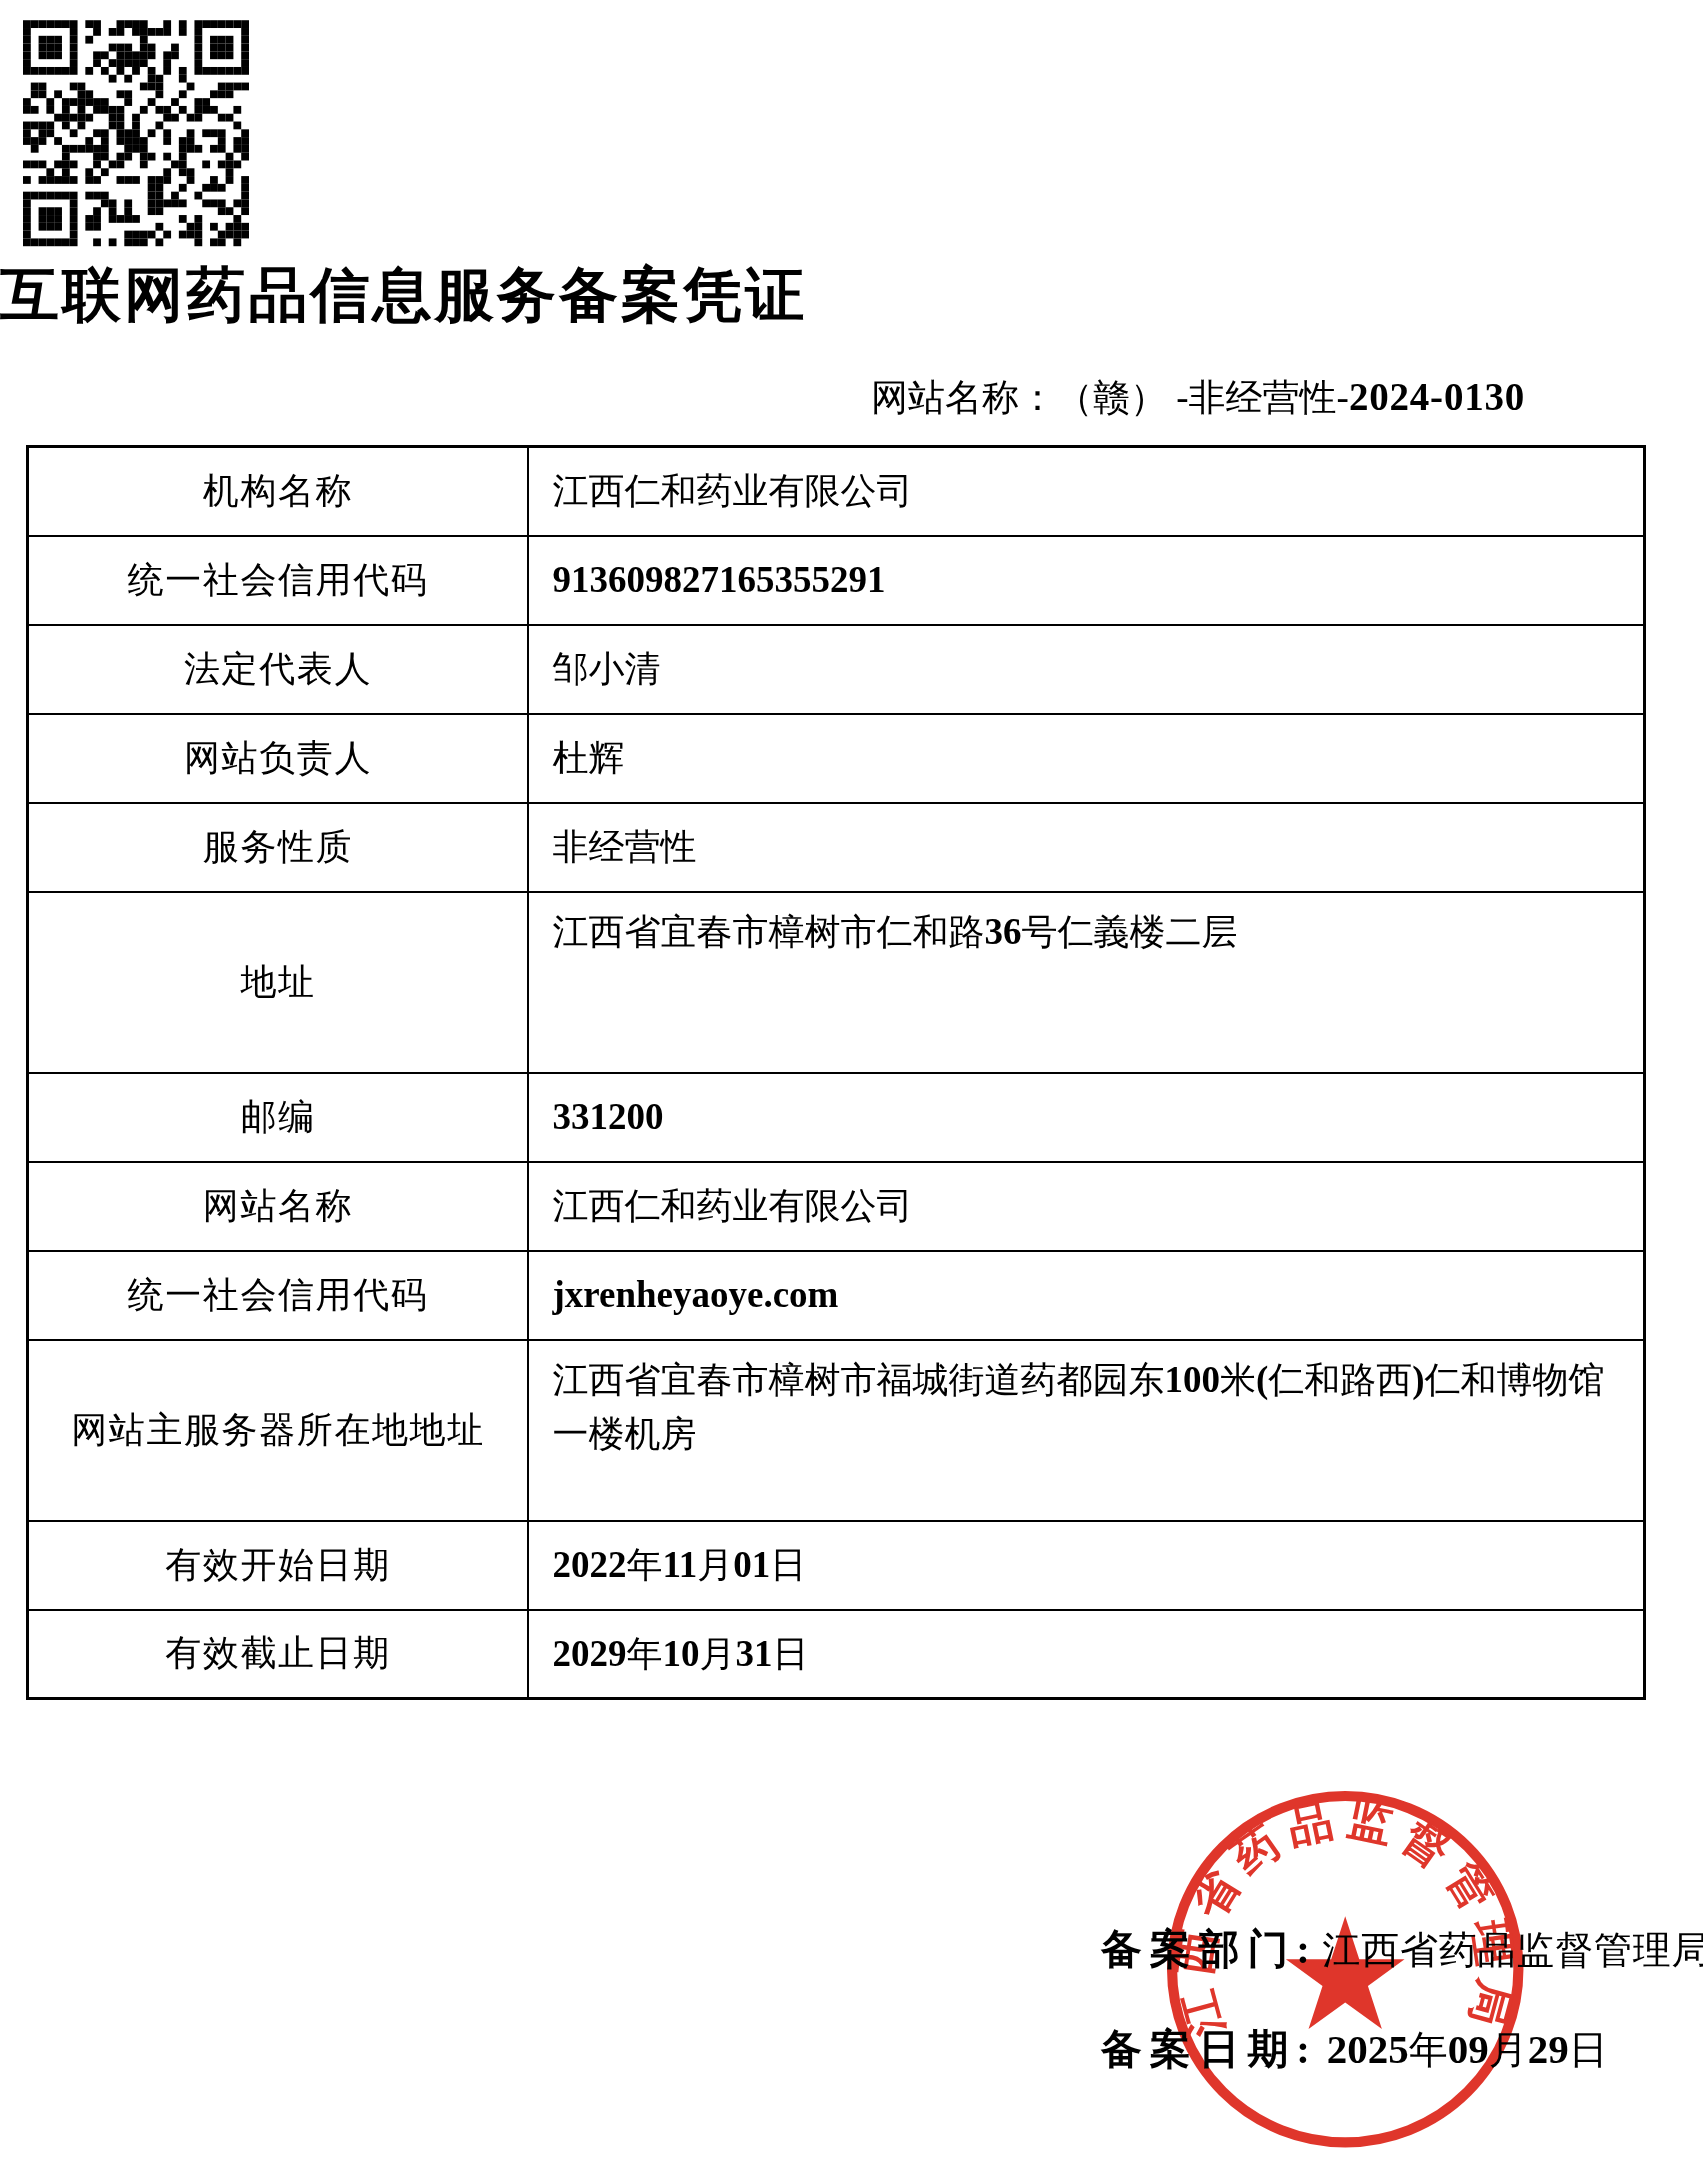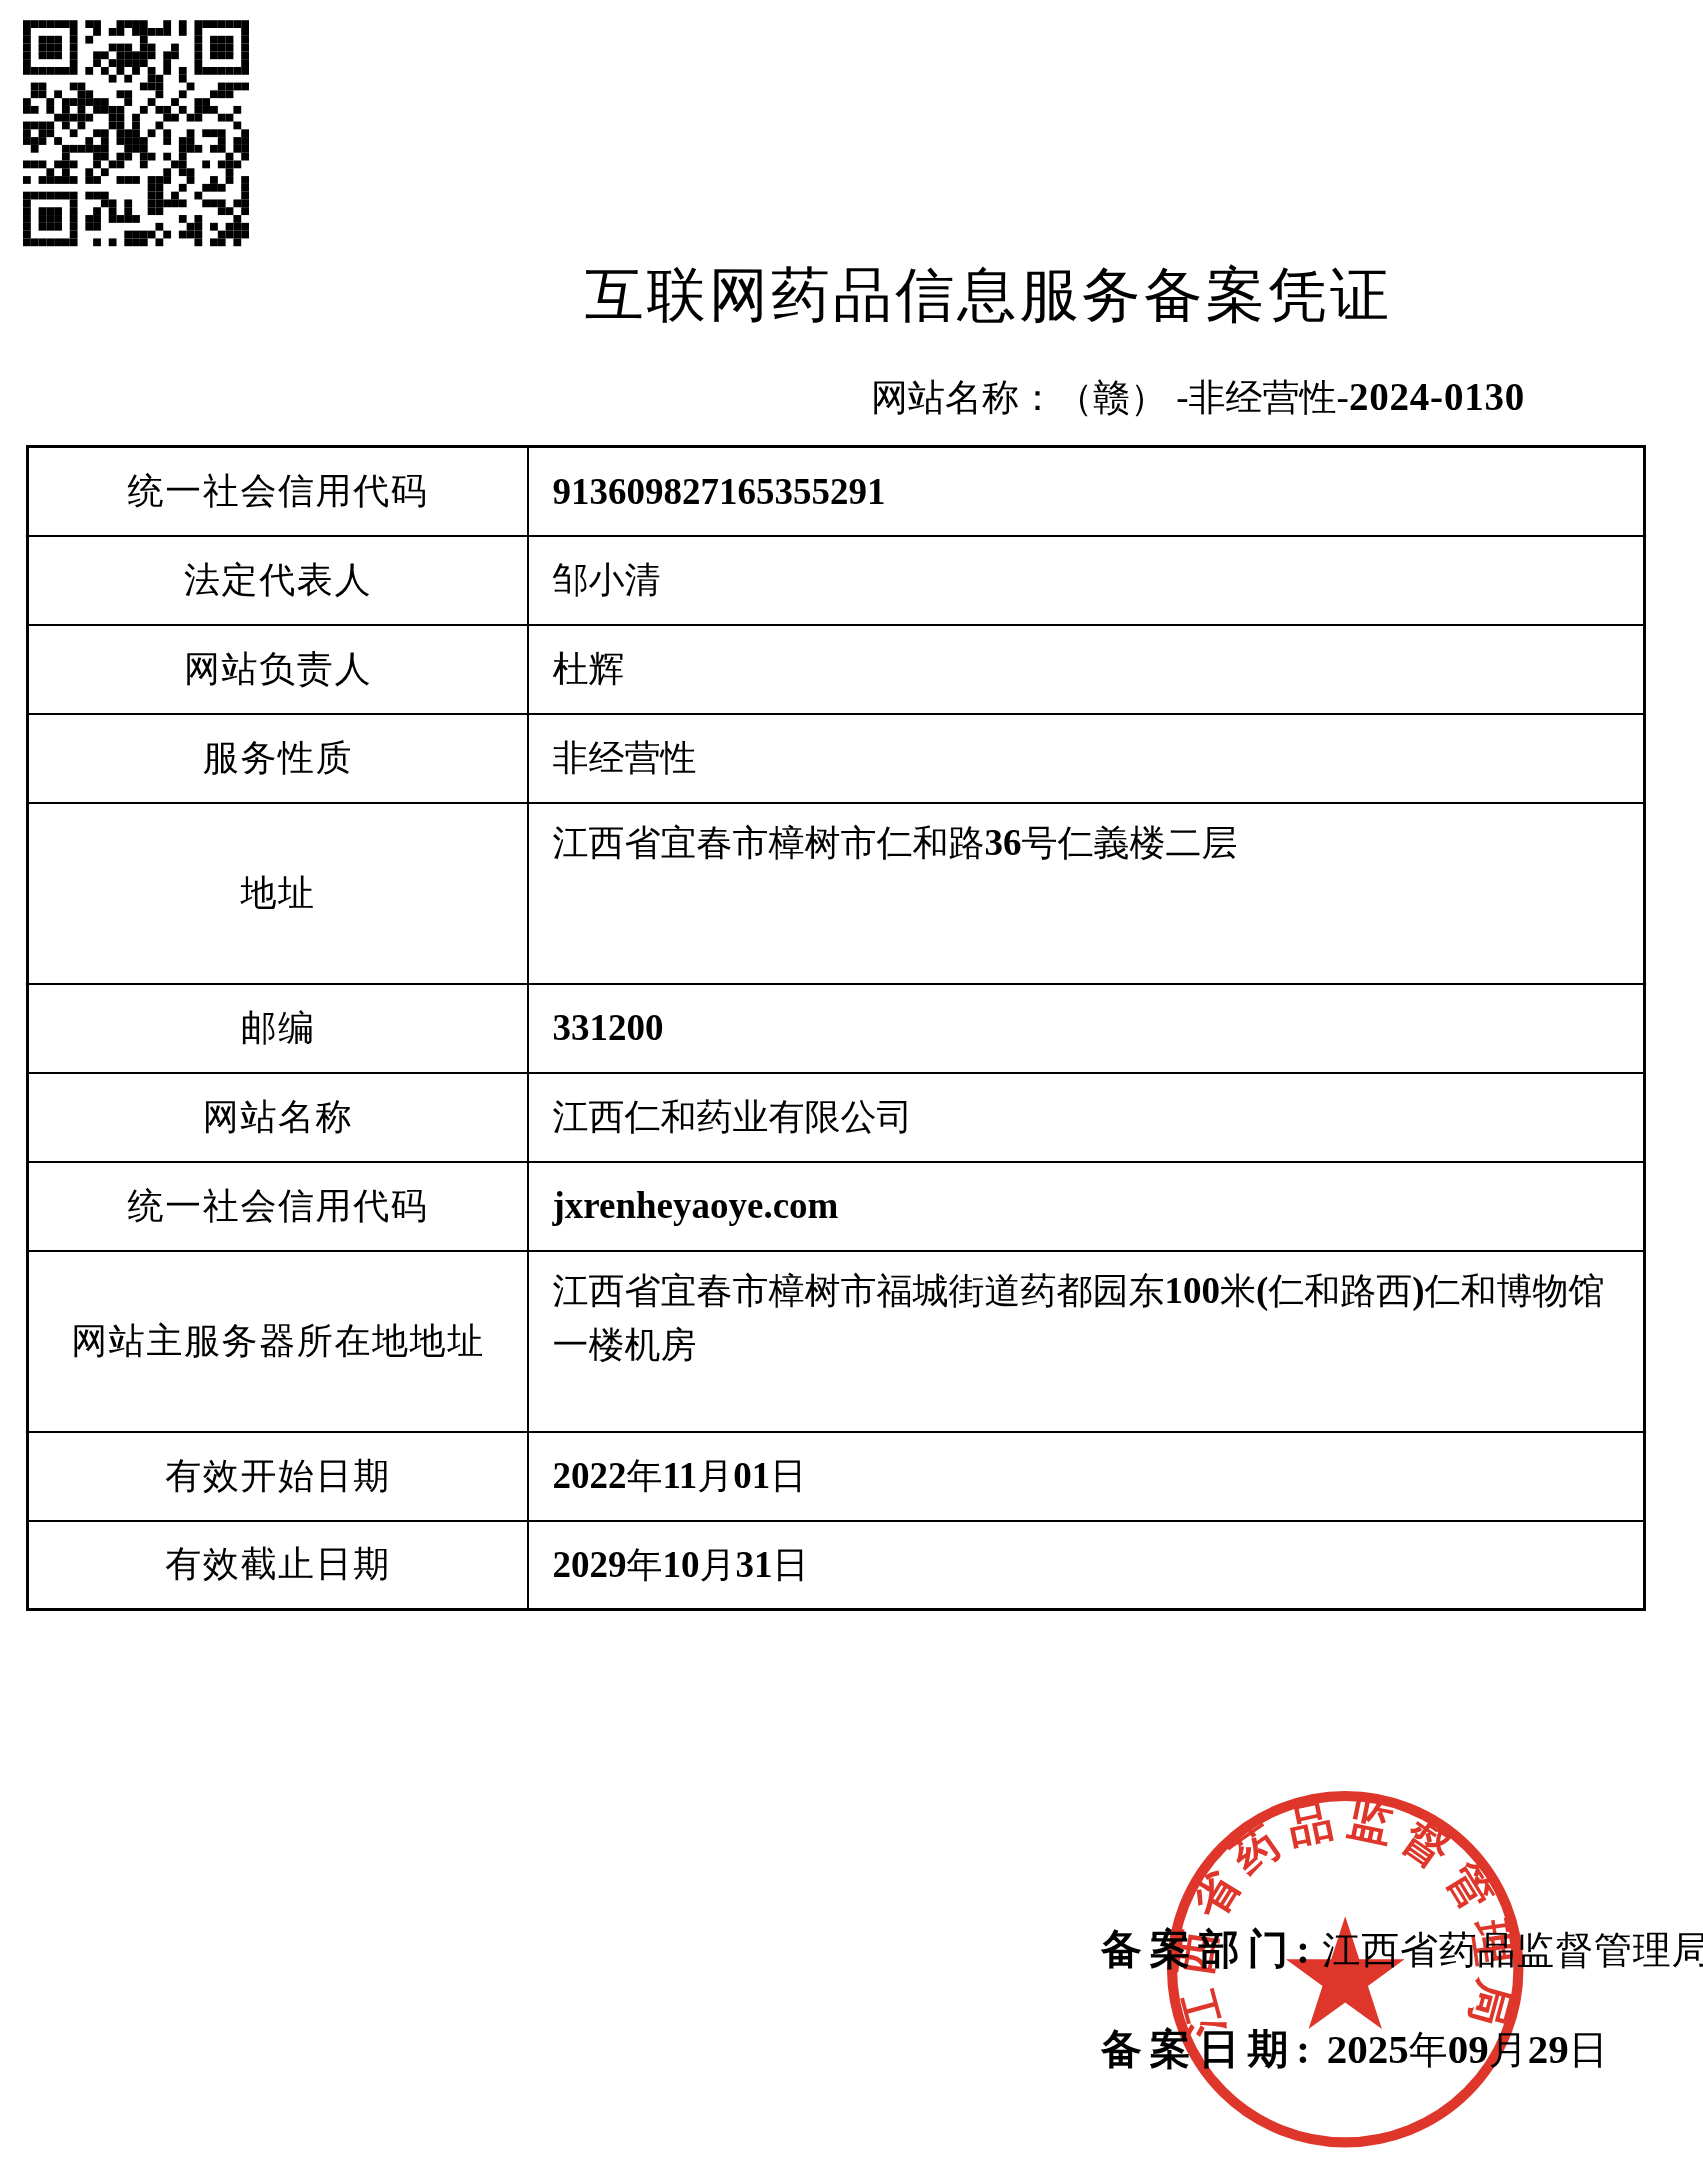--- a/index.html
+++ b/index.html
@@ -4,22 +4,22 @@
 <style>
   html,body{margin:0;padding:0;background:#ffffff;}
   .page{
     position:relative;width:1704px;height:2172px;background:#ffffff;
     font-family:"Liberation Serif","DejaVu Serif",serif;color:#000;overflow:hidden;
   }
   
   .qr{position:absolute;left:23.4px;top:20px;width:226px;height:228px;}
   
   .title{
-    position:absolute;left:0;top:256px;width:1392px;text-align:right;
-    font-size:59px;font-weight:normal;letter-spacing:3.1px;
+    position:absolute;left:0;top:256px;width:1392px;text-align:left;
+    font-size:59px;font-weight:bold;letter-spacing:3.1px;
   }
   
   .certline{position:absolute;left:871px;top:373px;font-size:37px;white-space:nowrap;}
   .certline .num{font-weight:bold;font-size:39px;letter-spacing:0.8px;text-align:right;}
   
   table.cert{
     position:absolute;left:26px;top:445px;width:1620px;
     border-collapse:collapse;table-layout:fixed;
   }
   table.cert{border:3.9px solid #000;}
@@ -472,20 +472,24 @@
 
   <div class="title">互联网药品信息服务备案凭证</div>
 
   <div class="certline">
     <span>网站名称：</span><span>（赣） -非经营性-</span><span class="num">2024-0130</span>
   </div>
 
   <table class="cert">
     <tbody>
         <tr class="">
+          <td class="cl">机构名称</td>
+          <td class="cv"><span>江西仁和药业有限公司</span></td>
+        </tr>
+        <tr class="">
           <td class="cl">统一社会信用代码</td>
           <td class="cv"><span class="b">913609827165355291</span></td>
         </tr>
         <tr class="">
           <td class="cl">法定代表人</td>
           <td class="cv"><span>邹小清</span></td>
         </tr>
         <tr class="">
           <td class="cl">网站负责人</td>
           <td class="cv"><span>杜辉</span></td>

